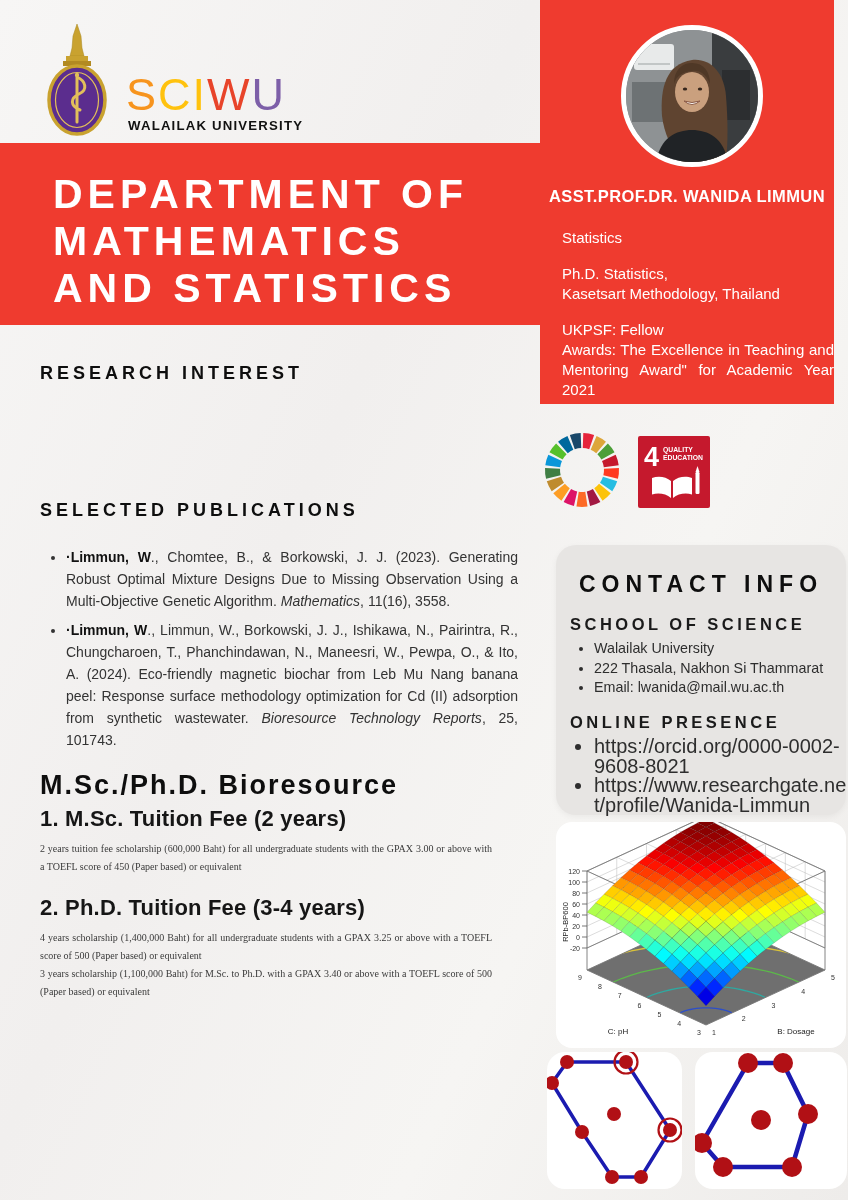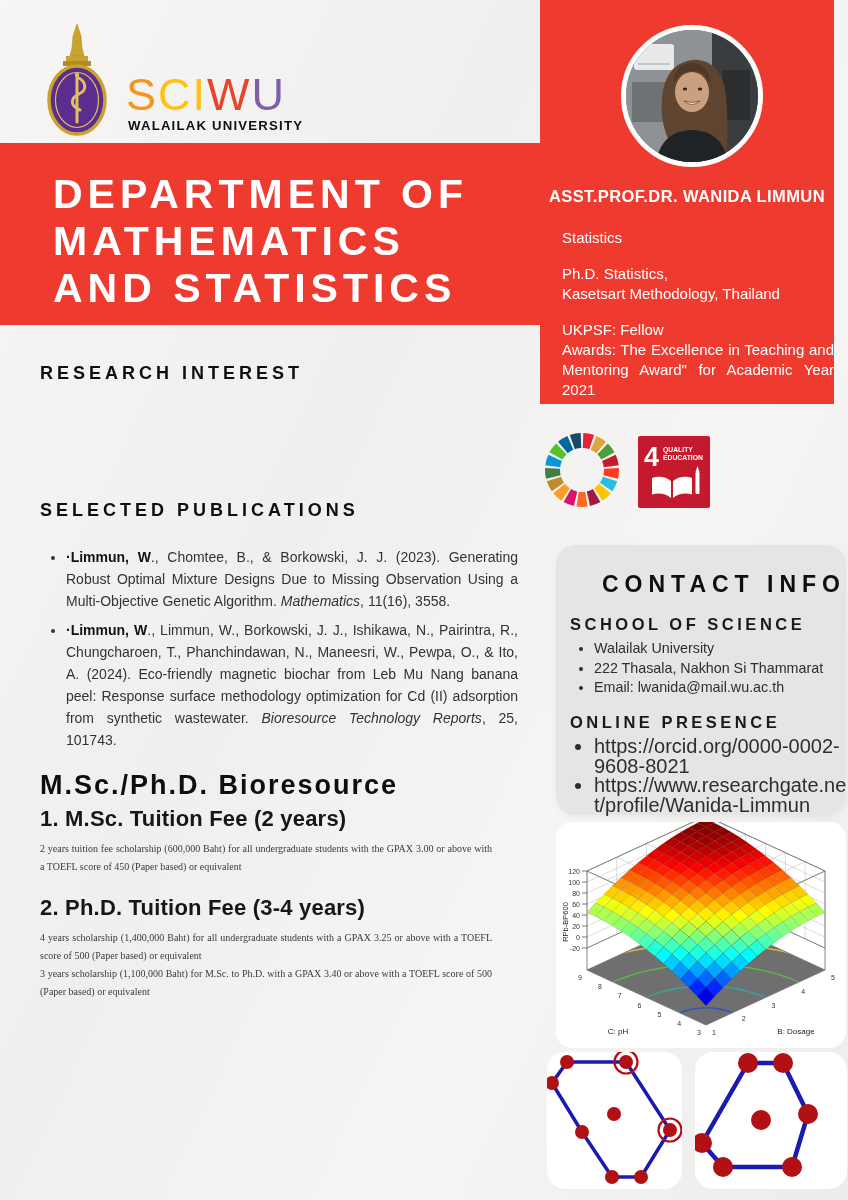--- a/index.html
+++ b/index.html
@@ -30,21 +30,21 @@
   #pub-list li{margin-bottom:7px;text-align:justify;}
   #pub-list b{color:#111;}
   #sch-title{left:40px;top:770px;font-size:27px;letter-spacing:2px;}
   #scholarships{left:40px;top:806px;width:452px;}
   #scholarships h3{margin:0 0 8px 0;font-size:22px;font-weight:600;color:#161616;letter-spacing:.2px;}
   #scholarships .sec{margin-bottom:18px;}
   #scholarships p{margin:0;font-size:10px;line-height:18.3px;color:#3a3a3a;text-align:justify;font-family:Liberation Serif, serif;}
   
   .card{border-radius:20px;box-shadow:0 2px 6px rgba(0,0,0,.05);}
   #contact-card{left:556px;top:545px;width:290px;height:270px;background:#e7e5e3;}
-  #contact-title{left:0;top:26px;width:100%;text-align:right;font-size:23px;letter-spacing:6px;font-weight:800;color:#0e0e0e;white-space:nowrap;}
+  #contact-title{left:0;top:26px;width:100%;text-align:center;font-size:23px;letter-spacing:6px;font-weight:800;color:#0e0e0e;white-space:nowrap;}
   .sub-h{font-size:16.5px;font-weight:700;letter-spacing:3.5px;color:#1a1a1a;white-space:nowrap;}
   #school-title{left:14px;top:70px;}
   #school-list{left:18px;top:94px;width:262px;margin:0;padding:0 0 0 20px;font-size:14.3px;line-height:19.5px;color:#2e2e2e;}
   #online-title{left:14px;top:168px;}
   #online-list{left:18px;top:192px;width:255px;margin:0;padding:0 0 0 20px;font-size:20px;line-height:19.5px;color:#2e2e2e;word-break:break-all;}
   #plot-card{left:556px;top:822px;width:290px;height:226px;background:#fff;border-radius:16px;}
   #hex-card-left{left:547px;top:1052px;width:135px;height:137px;background:#fff;border-radius:18px;}
   #hex-card-right{left:695px;top:1052px;width:152px;height:137px;background:#fff;border-radius:18px;}
   svg text{font-family:"Liberation Sans","DejaVu Sans",sans-serif;}
 </style>

